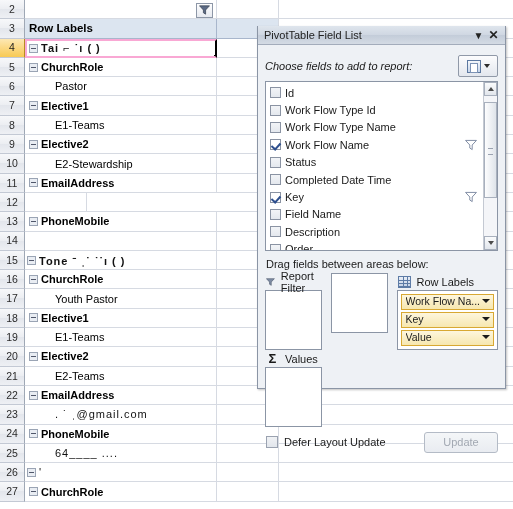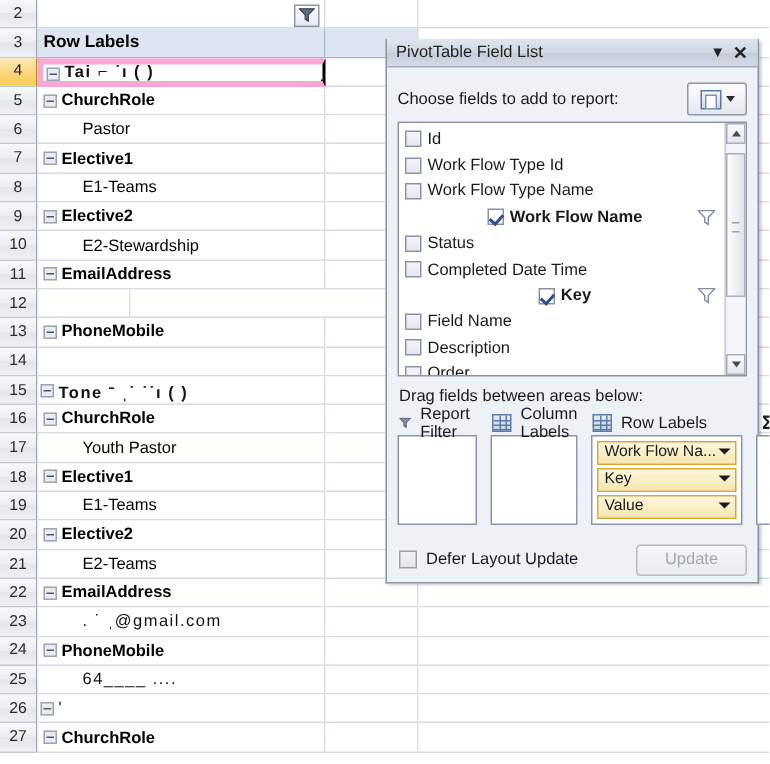--- a/index.html
+++ b/index.html
@@ -85,25 +85,24 @@
     border-right: 1px solid #a8b6cc;
     font-weight: bold;
     font-size: 11.5px;
     color: #000;
     padding-left: 4px;
   }
   .cellB.hdr { background:#dce5f0; border-bottom:1px solid #a8b6cc; }
 
   
   .cellA.selected {
-    border: 4px solid #f9a8d4;
+    border: 2px solid #f9a8d4;
     border-right: 2px solid #000;
     position: relative;
     z-index: 5;
-    align-items: flex-end;
   }
   .fillhandle {
     position: absolute;
     right: -4px; bottom: -4px;
     width: 5px; height: 5px;
     background: #000;
   }
 
   
   .ind0 { padding-left: 2px; }
@@ -192,20 +191,21 @@
     padding: 6px 7px 0 7px;
     display: flex;
     flex-direction: column;
   }
 
   .choose-row {
     display: flex;
     align-items: center;
     height: 30px;
     flex: 0 0 30px;
+    font-style: italic;
   }
   .choose-row .txt { font-size: 11px; color: #1a1a1a; flex: 1 1 auto; }
   .fieldbtn {
     width: 40px; height: 22px;
     background: linear-gradient(to bottom,#fcfcfd,#e3e7ee);
     border: 1px solid #9099a8;
     border-radius: 2px;
     display: flex; align-items: center; justify-content: center;
     gap: 3px;
   }
@@ -235,21 +235,21 @@
   #fieldlist .items { flex:1 1 auto; padding: 2px 0 0 2px; overflow:hidden; }
   .fitem {
     height: 17.4px;
     display: flex;
     align-items: center;
     font-size: 11px;
     color: #1a1a1a;
     padding-left: 2px;
     position: relative;
   }
-  .fitem.checked { font-weight: bold; justify-content: center; }
+  .fitem.checked { font-weight: normal; }
   .cb {
     width: 11px; height: 11px;
     border: 1px solid #8a93a3;
     background: linear-gradient(to bottom,#f2f4f7,#e4e8ee);
     margin-right: 4px;
     flex: 0 0 11px;
     position: relative;
   }
   .cb.on { background: #fff; }
   .cb.on::after {
@@ -301,21 +301,21 @@
 
   .drag-label {
     font-size: 11px;
     color: #1a1a1a;
     padding: 7px 0 3px 1px;
     flex: 0 0 auto;
   }
 
   .areas {
     display: grid;
-    grid-template-columns: 1fr 1fr 1fr 1fr;
+    grid-template-columns: 1fr 1fr 1fr;
     gap: 0 9px;
     flex: 0 0 auto;
   }
   .area-head {
     display: flex;
     align-items: center;
     height: 17px;
     font-size: 11px;
     color: #1a1a1a;
     gap: 6px;
@@ -725,24 +725,20 @@
           <div class="area-head">
             <svg width="13" height="12" viewBox="0 0 11 10">
               <path d="M0.5 0.8 H10.5 L6.6 5.0 V9.2 L4.4 7.8 V5.0 Z" fill="#7d8ba3" stroke="#4a5568" stroke-width="0.7"></path>
             </svg>
             <span>Report Filter</span>
           </div>
           <div class="area-box"></div>
         </div>
 
         <div>
-          <div class="area-head">
-            <span class="icon-grid"></span>
-            <span>Column Labels</span>
-          </div>
           <div class="area-box"></div>
         </div>
 
         <div>
           <div class="area-head">
             <span class="icon-grid"></span>
             <span>Row Labels</span>
           </div>
           <div class="area-box tall" id="rowlabels-zone">
               <div class="pivfield">

